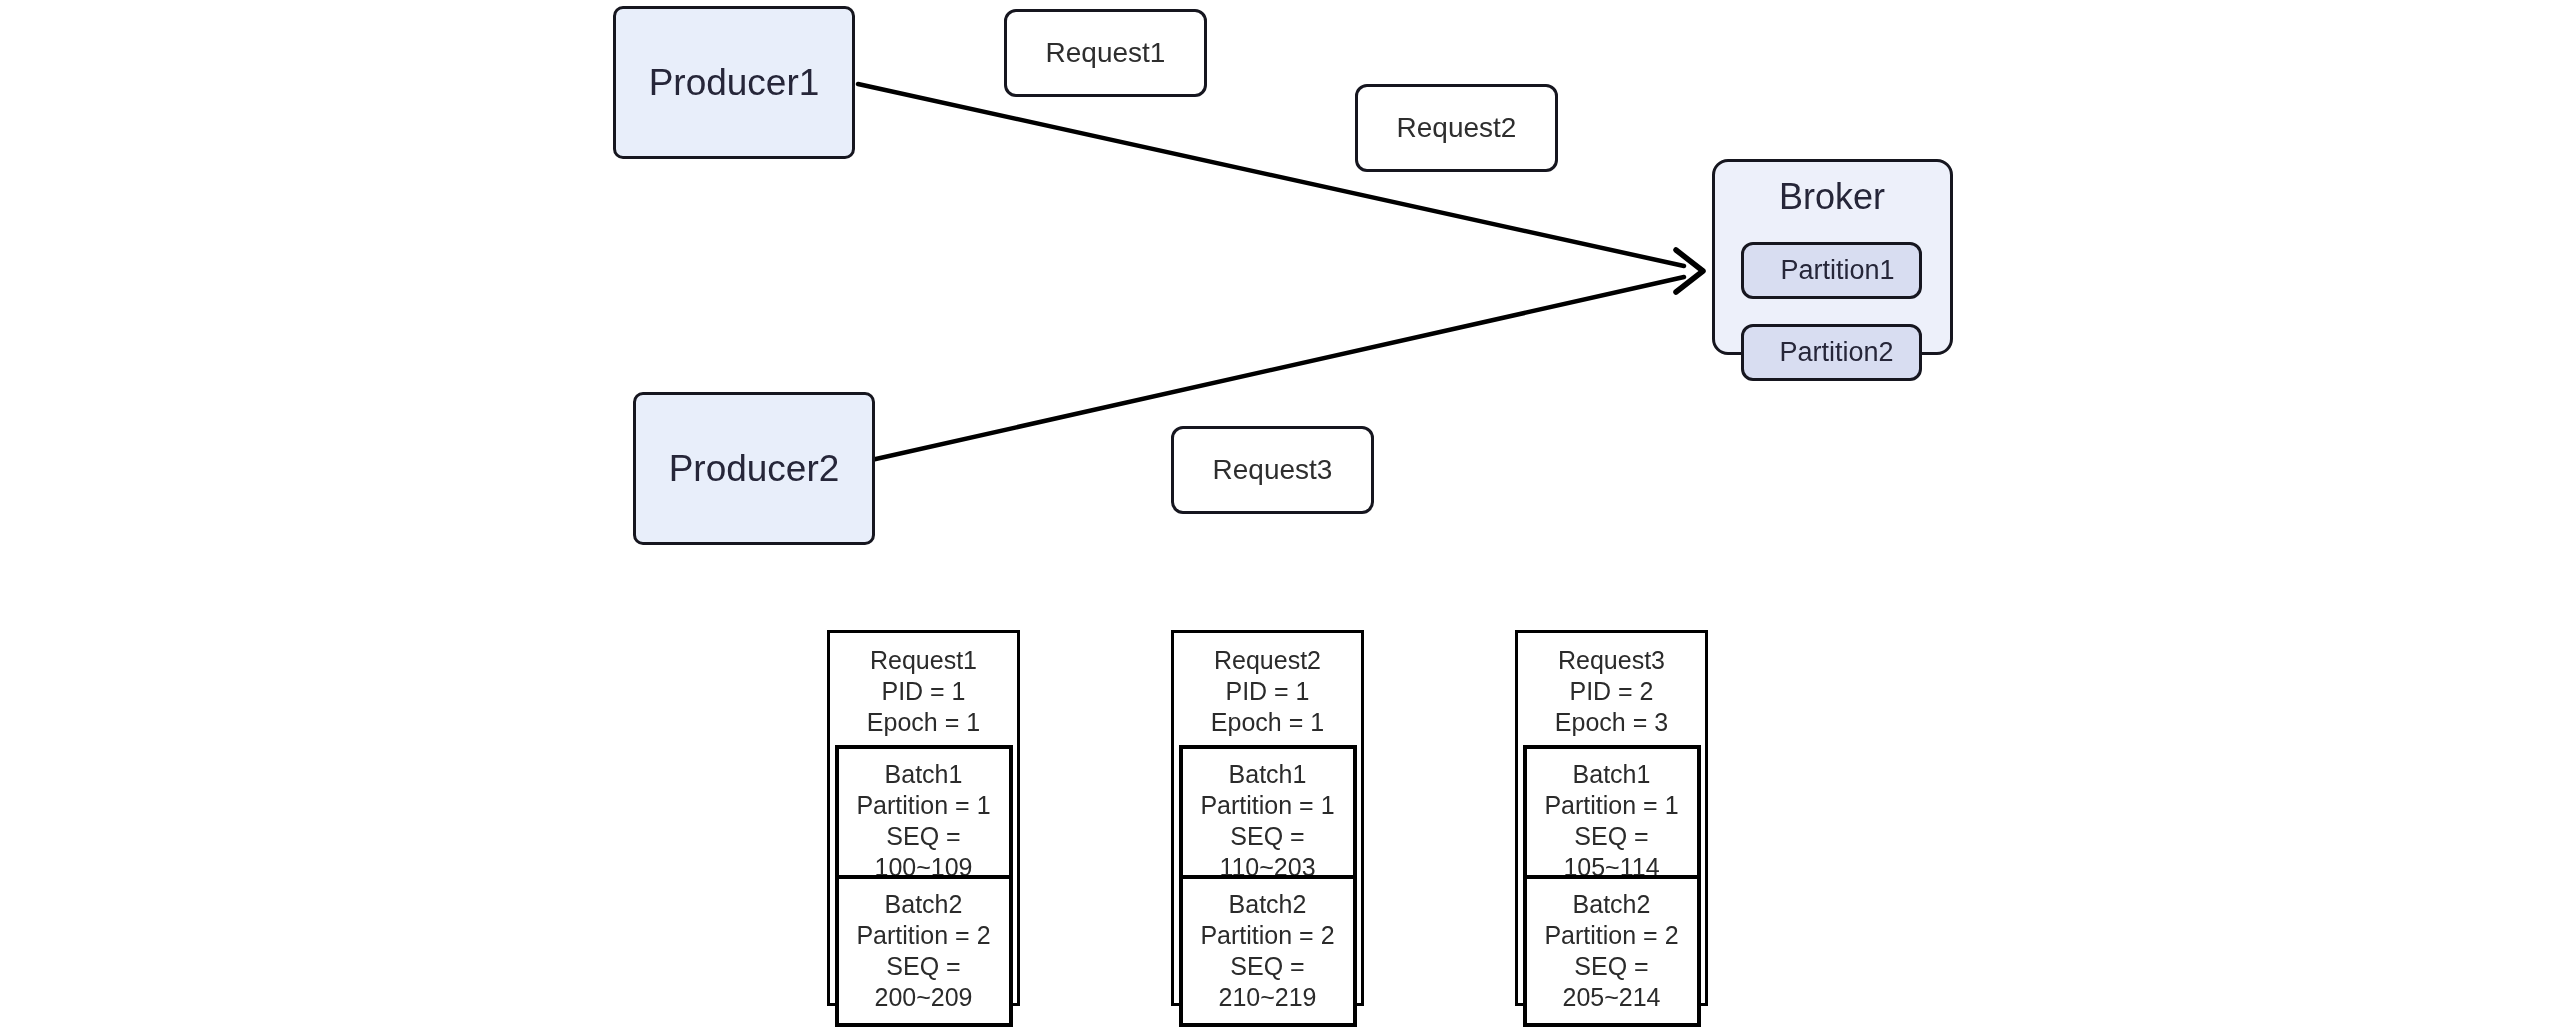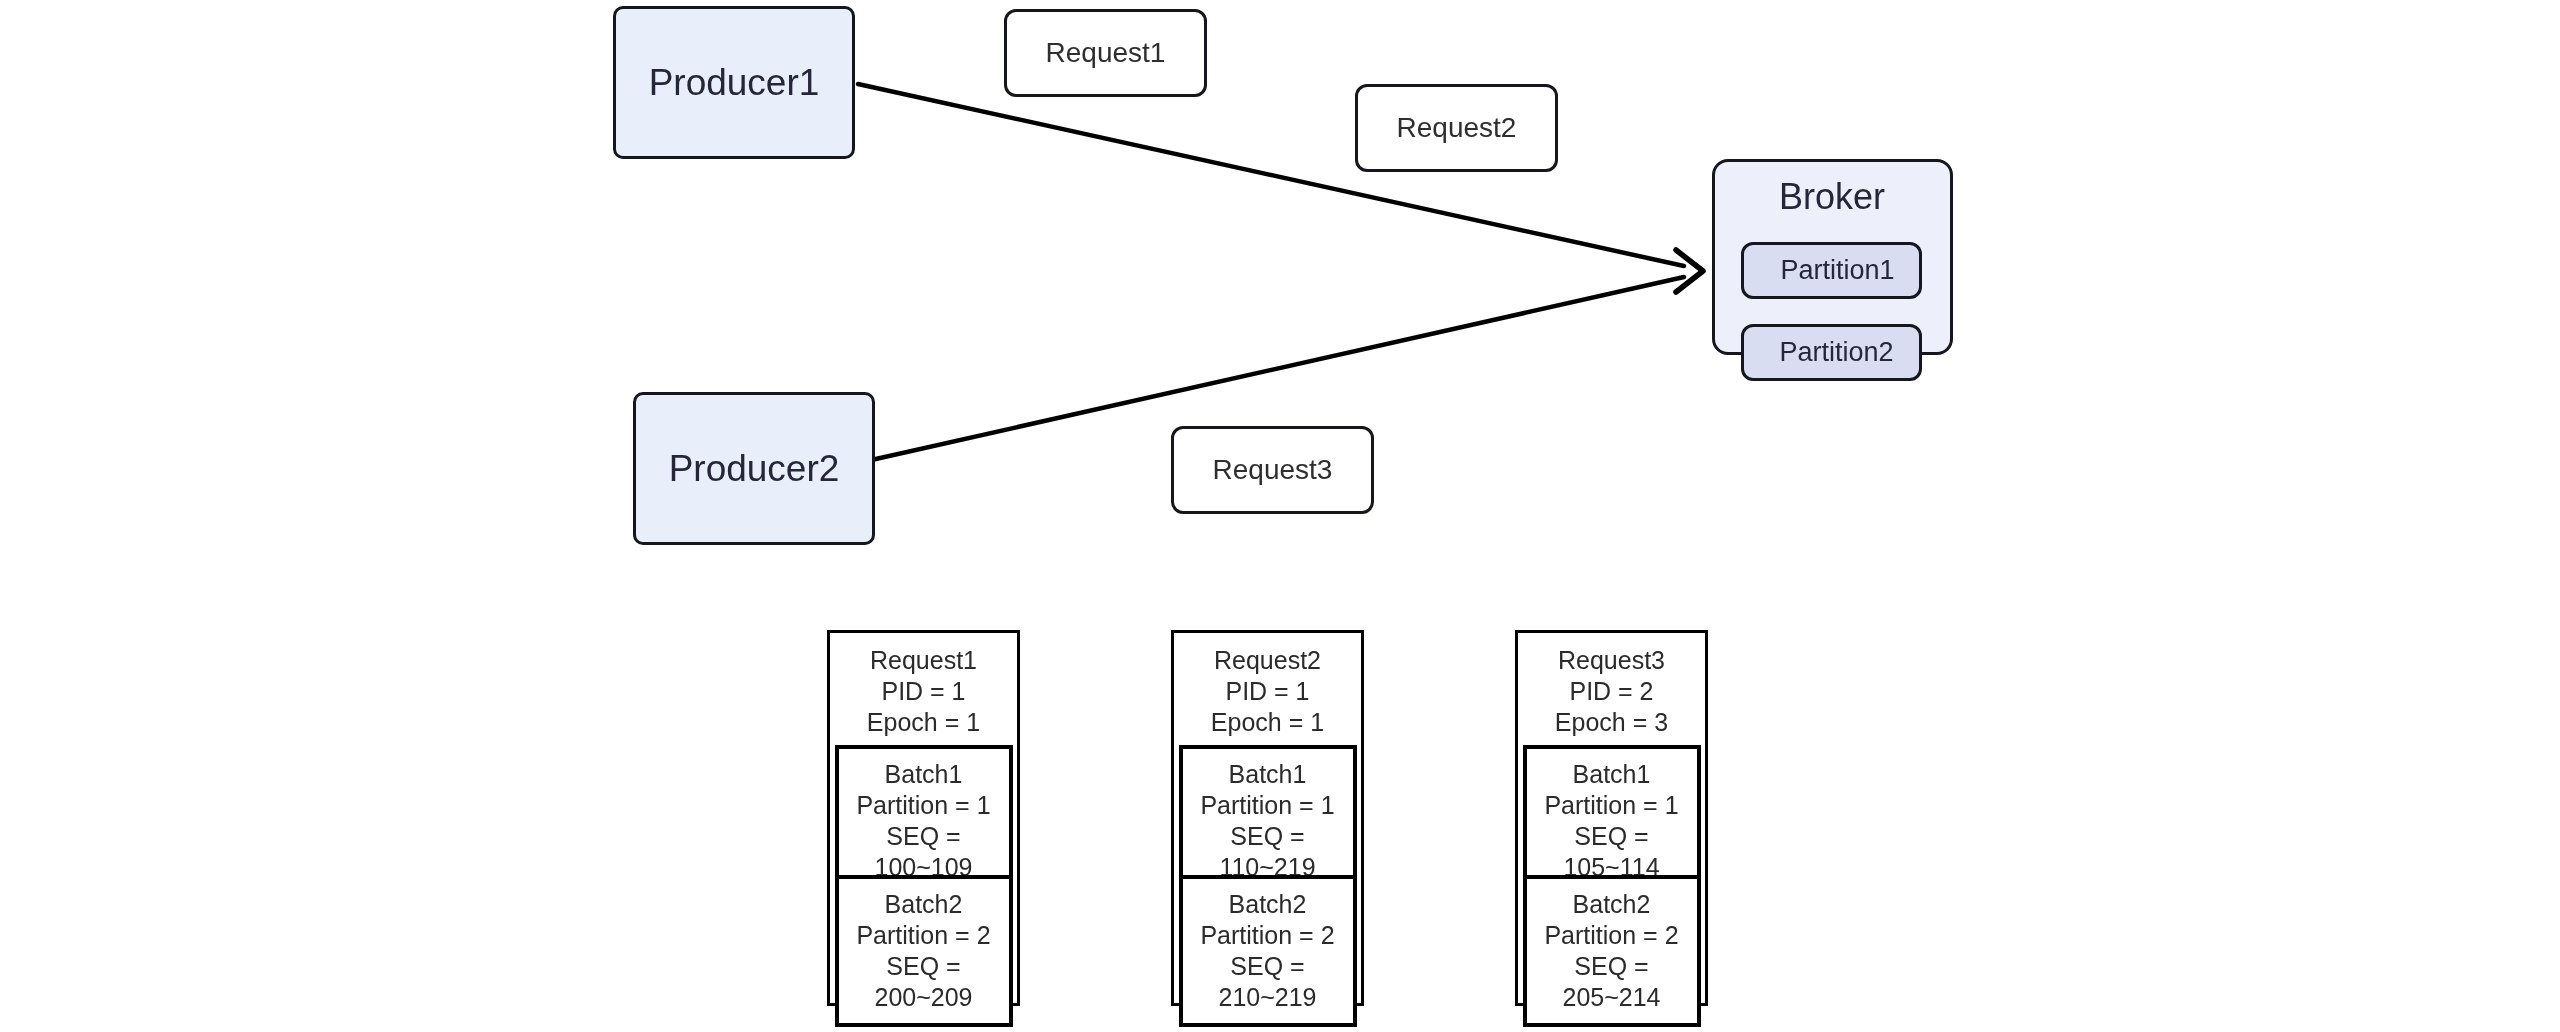--- a/index.html
+++ b/index.html
@@ -162,21 +162,21 @@
 
   <div class="detail" style="left:1171px;">
     <div class="detail-header">
       <div>Request2</div>
       <div>PID = 1</div>
       <div>Epoch = 1</div>
     </div>
     <div class="batch b1">
       <div>Batch1</div>
       <div>Partition = 1</div>
-      <div>SEQ = 110~219</div>
+      <div>SEQ = 110~203</div>
     </div>
     <div class="batch b2">
       <div>Batch2</div>
       <div>Partition = 2</div>
       <div>SEQ = 210~219</div>
     </div>
   </div>
 
   <div class="detail" style="left:1515px;">
     <div class="detail-header">

